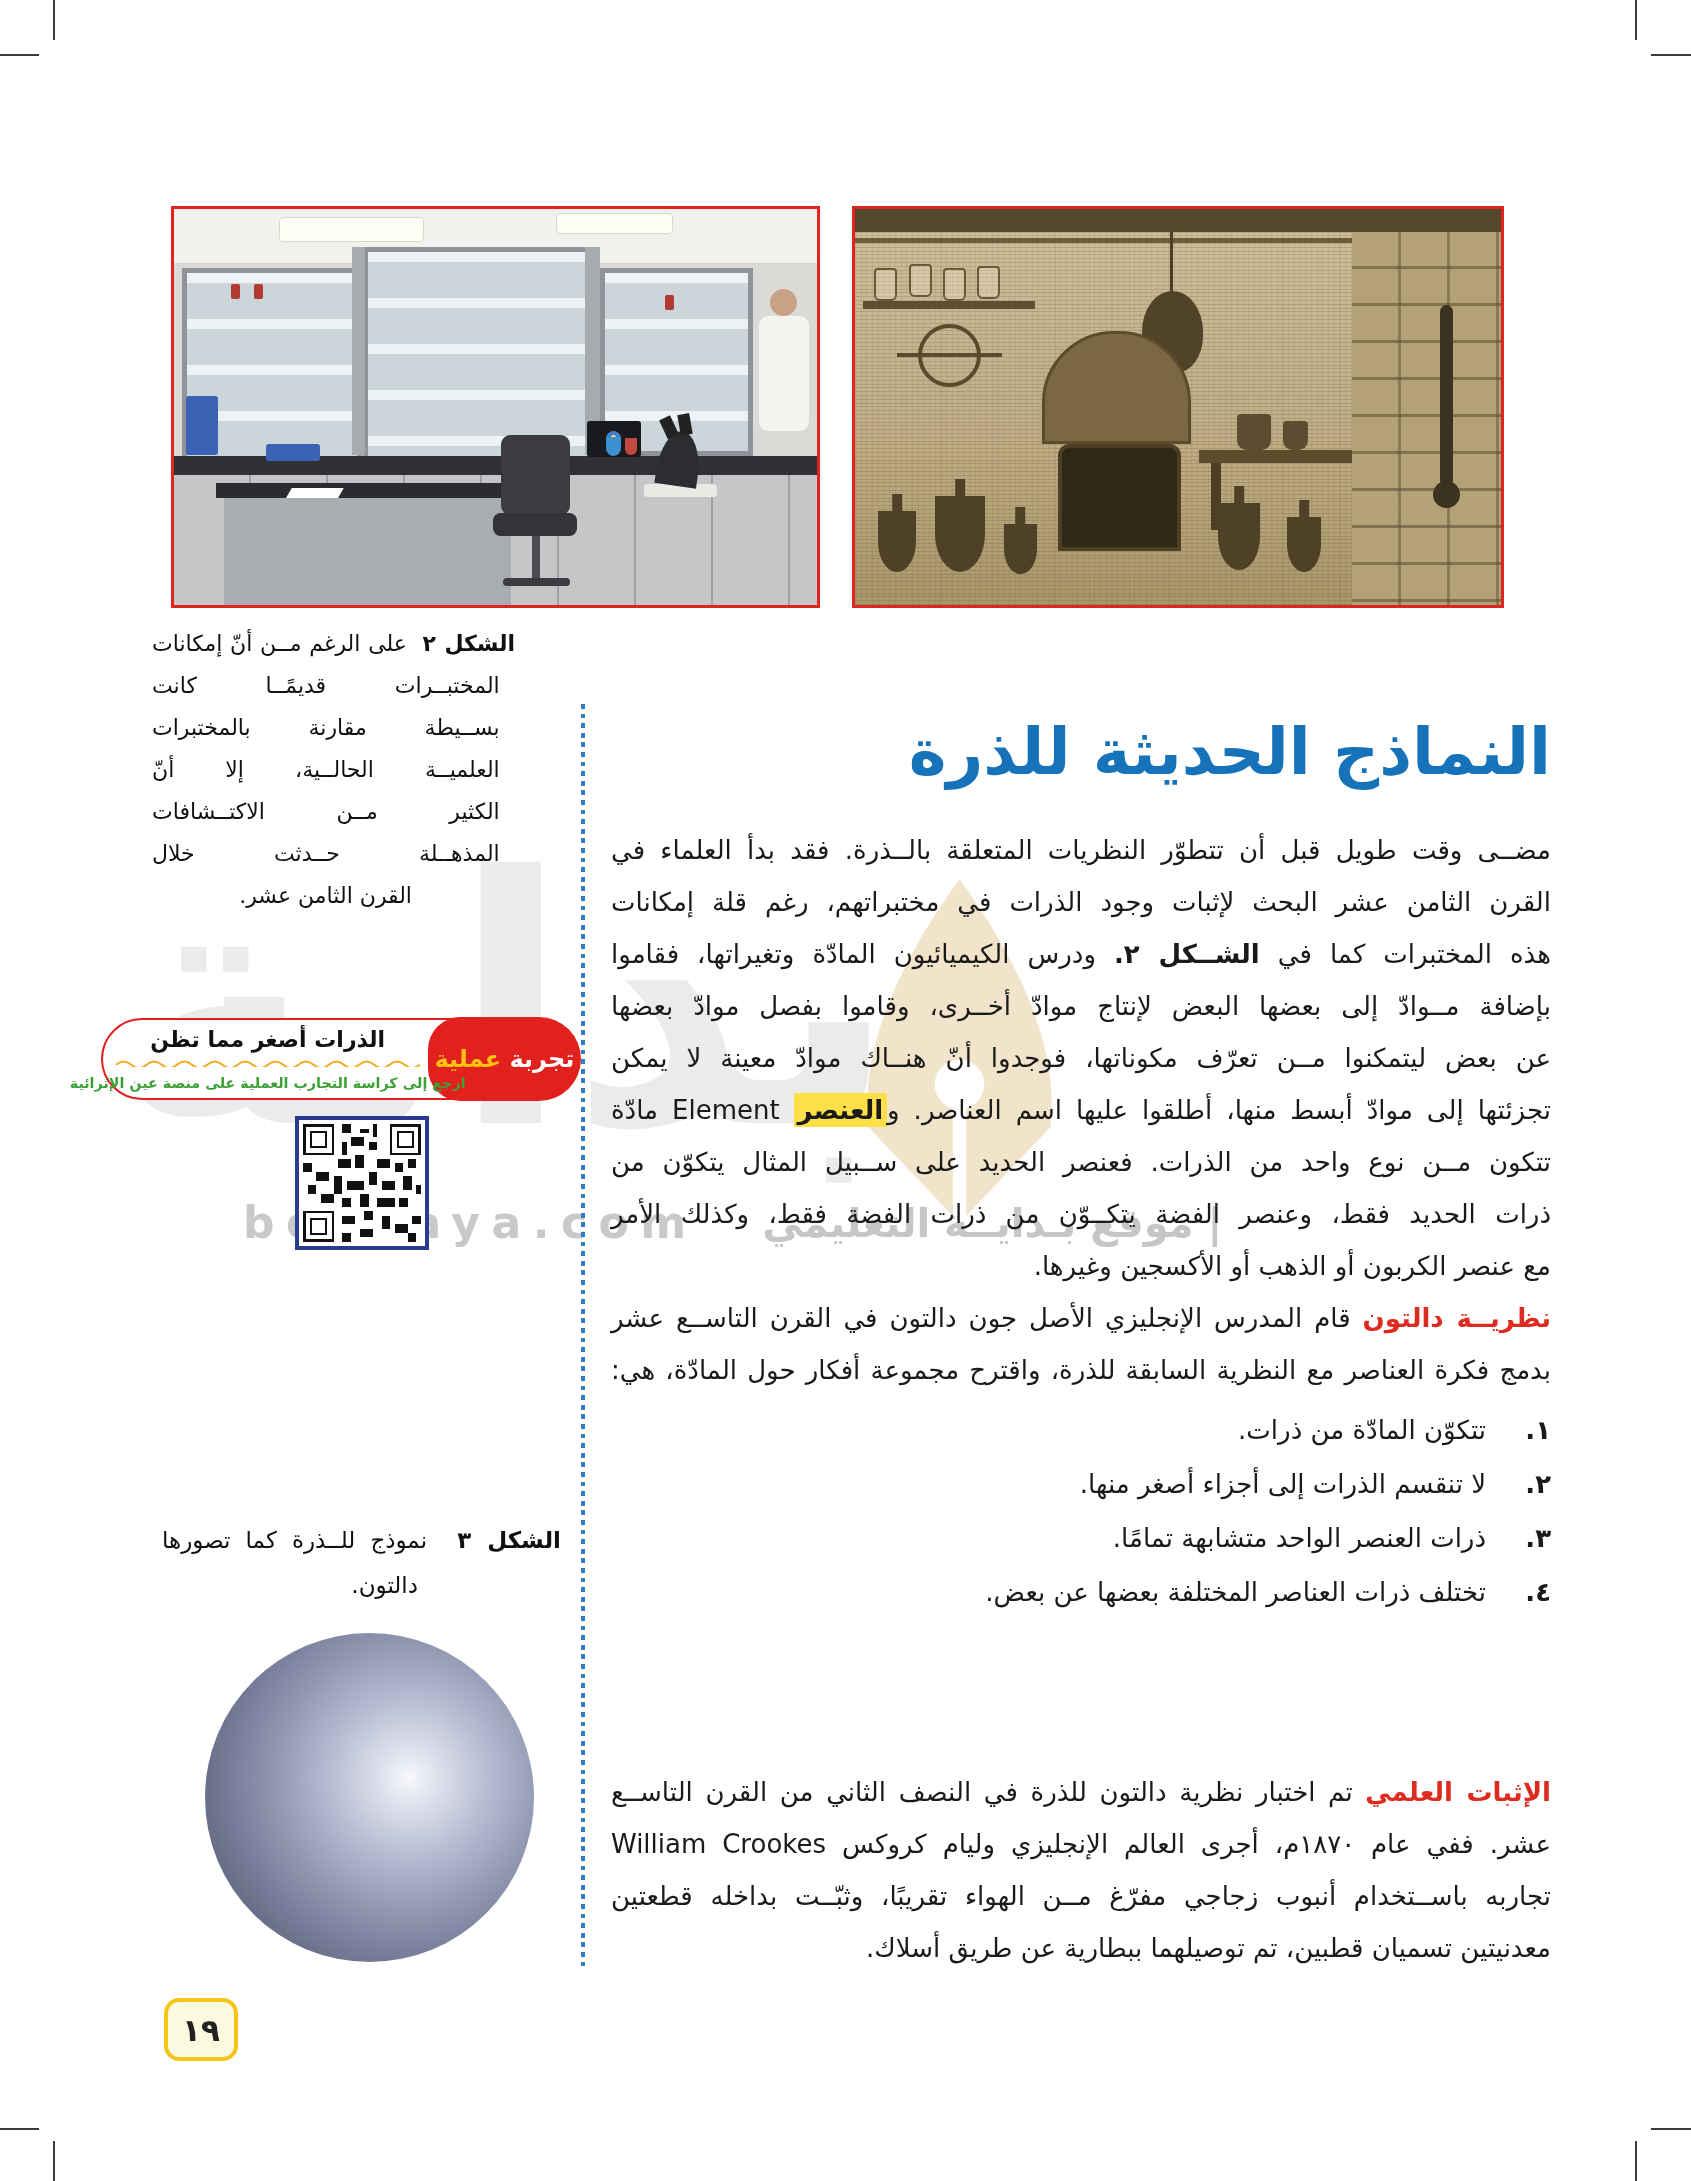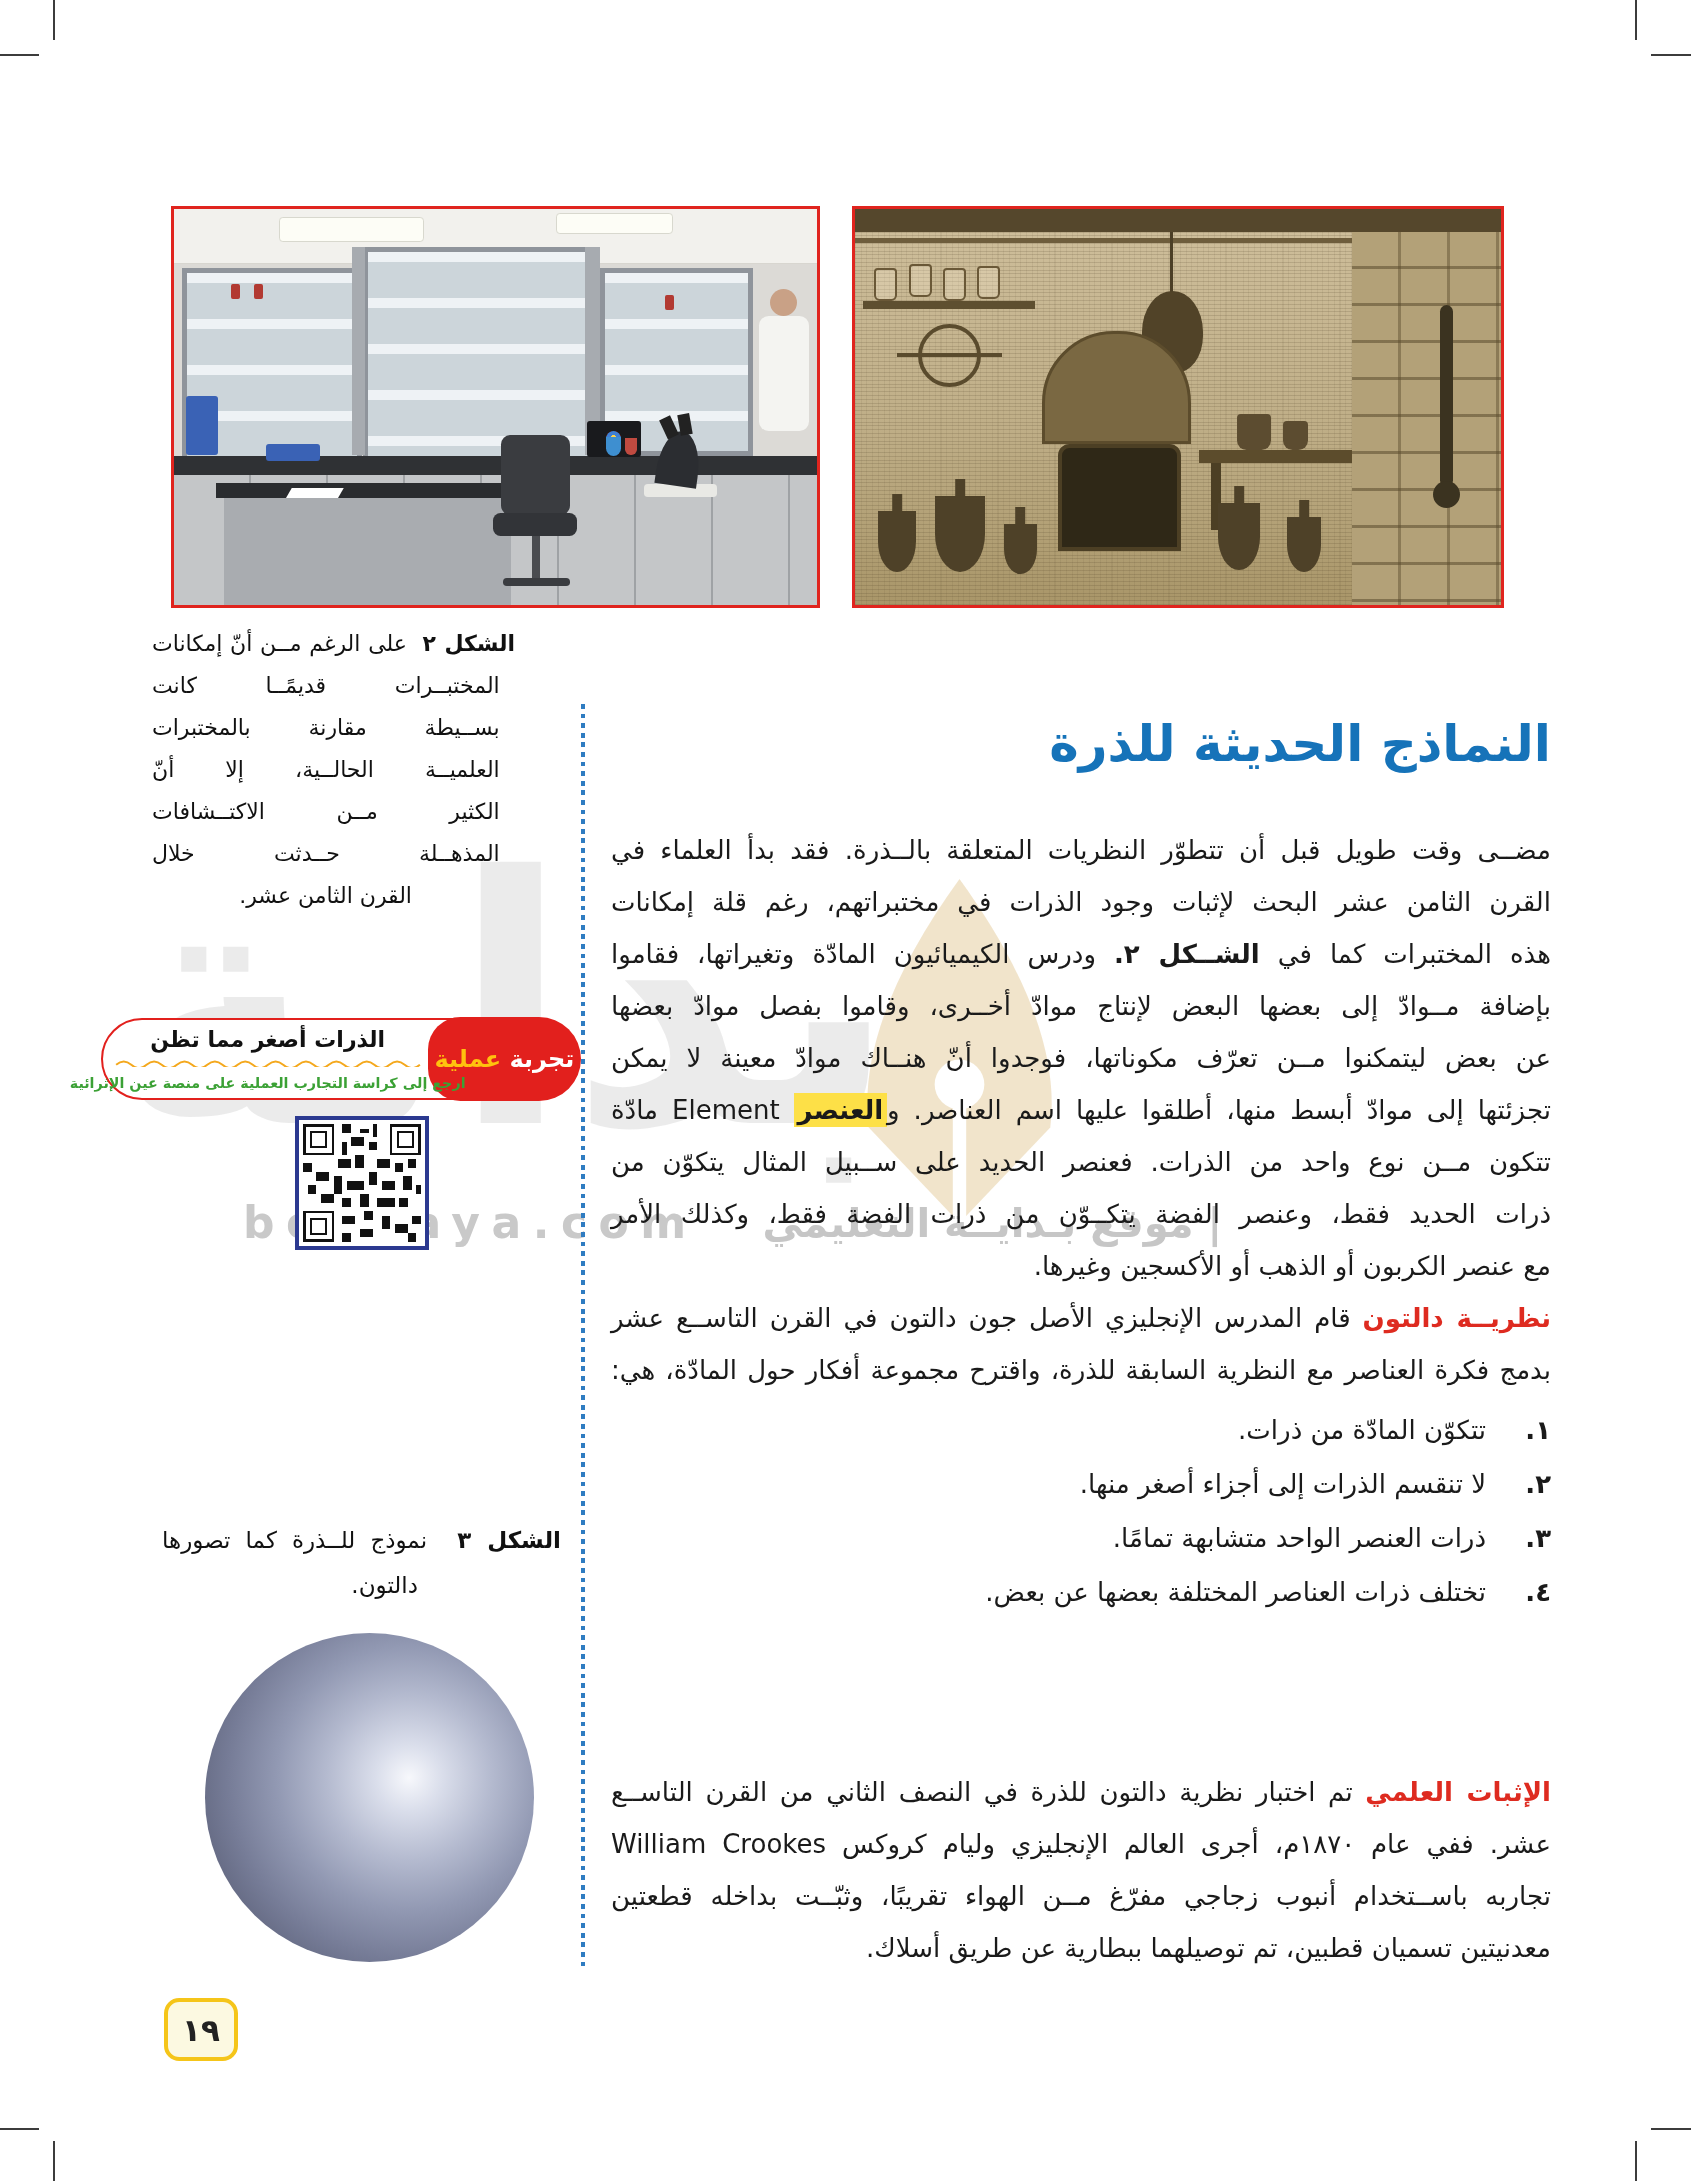--- a/index.html
+++ b/index.html
@@ -107,21 +107,21 @@
   .pill-title{font-size:22px;font-weight:bold;color:#111;margin-top:1.9px;}
   .pill-sub{font-size:14.3px;font-weight:bold;color:#3ba135;margin-bottom:1.9px;white-space:nowrap;}
   
   .qr{position:absolute;left:296px;top:1116px;width:126px;height:126px;border:4.8px solid #2b3990;
       background:#fff;z-index:3;}
   
   .divider{position:absolute;left:582px;top:704px;width:3.8px;height:1264px;z-index:2;
      background:repeating-linear-gradient(180deg,#2f7cc1 0 4.8px,transparent 4.8px 9.6px);}
   
   .main{position:absolute;left:612px;width:940px;z-index:3;}
-  .heading{top:715px;font-size:50px;font-weight:bold;color:#1673b9;text-align:right;}
+  .heading{top:715px;font-size:64px;font-weight:bold;color:#1673b9;text-align:right;}
   .body-line{font-size:26px;line-height:52px;text-align:justify;text-align-last:justify;}
   .body-line.last{text-align-last:right;}
   .lead-red{color:#de2b20;font-weight:bold;}
   .hl{background:#fde047;font-weight:bold;padding:1.9px 3.8px;}
   .latin{direction:ltr;unicode-bidi:embed;}
   #p1{top:824px;}
   #dalton{top:1292px;}
   #list{top:1403px;}
   .li{display:flex;gap:32.5px;font-size:26px;line-height:54px;}
   .li .num{font-weight:bold;min-width:32.5px;text-align:right;}

